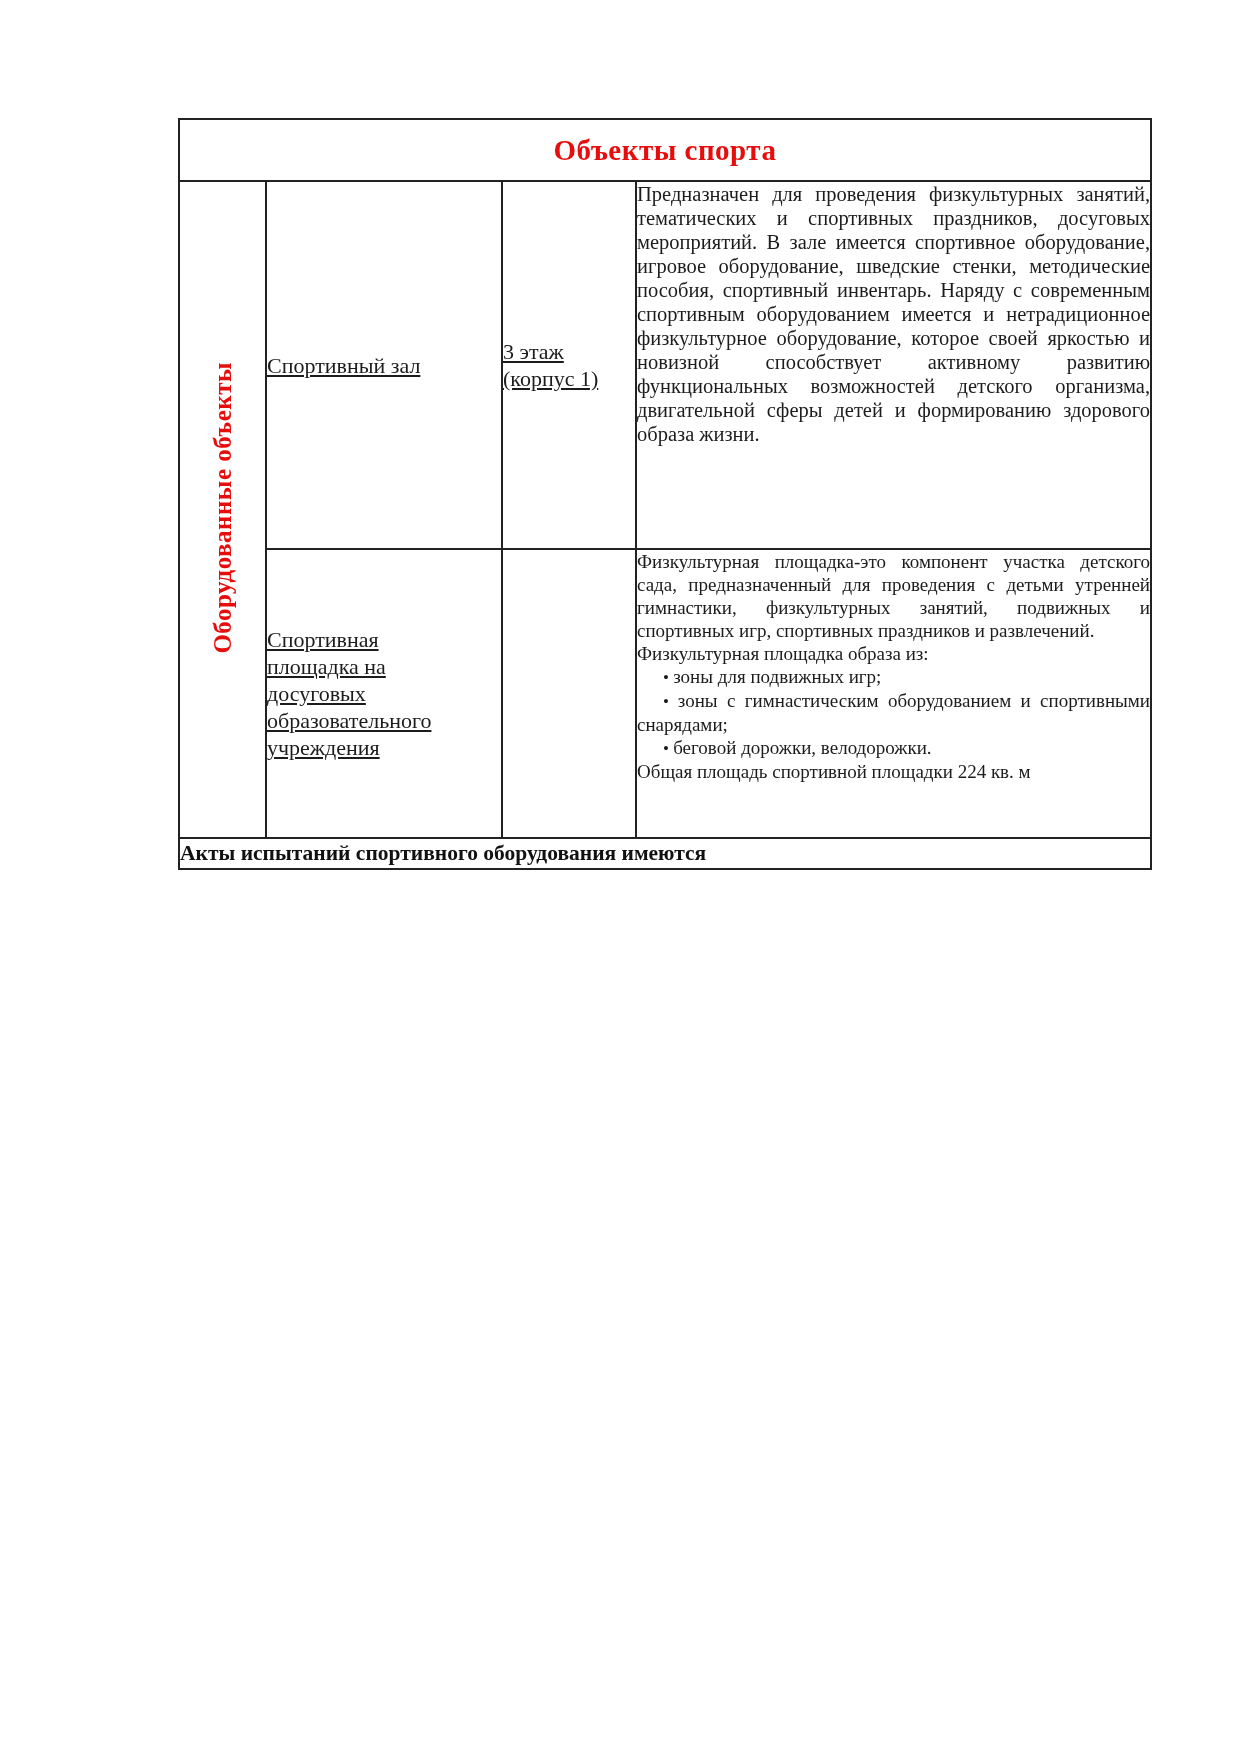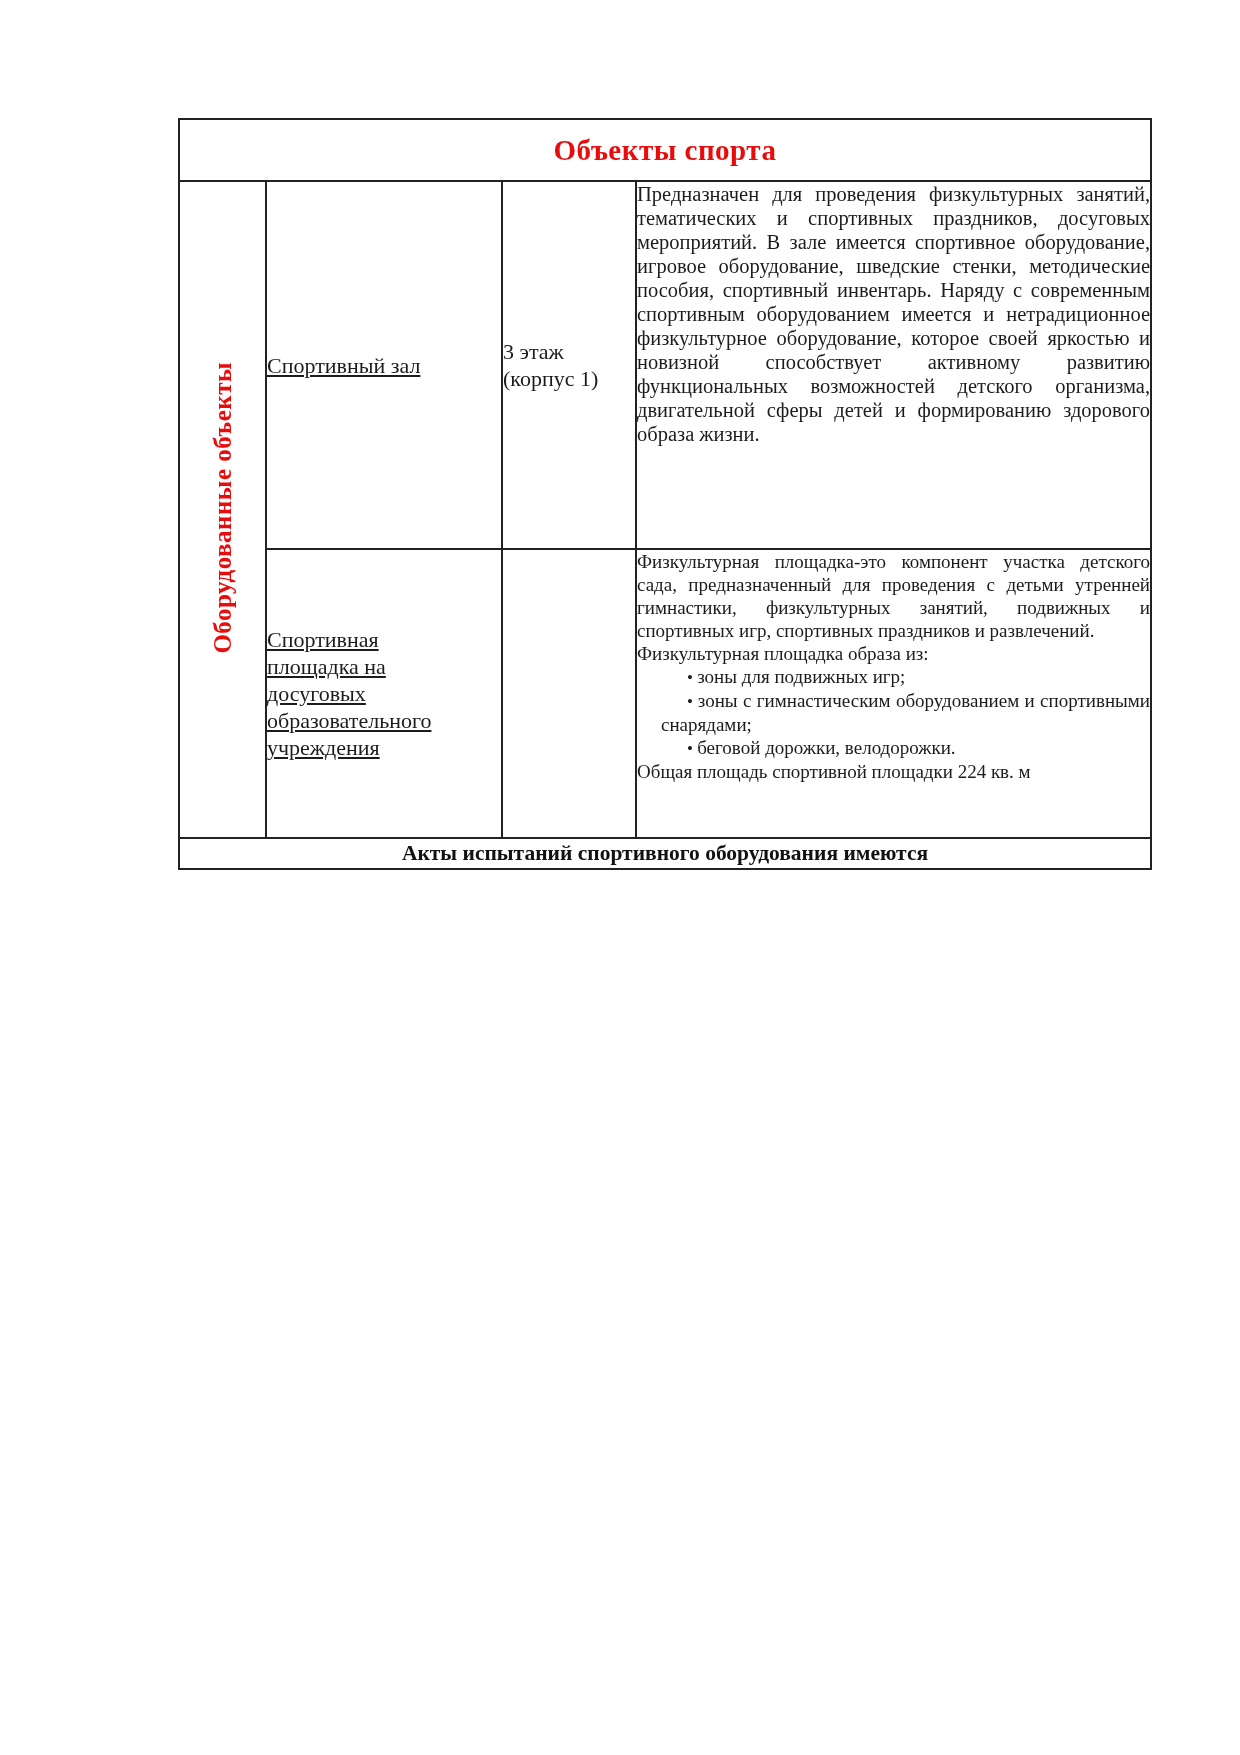--- a/index.html
+++ b/index.html
@@ -62,20 +62,21 @@
     text-decoration: underline;
   }
   .objname-text {
     font-size: 22px;
     line-height: 27px;
     max-width: 190px;
   }
   .cell-floor {
     vertical-align: middle;
     padding: 6px 8px 6px 13px;
+    text-decoration: underline;
   }
   .floor-line {
     font-size: 22px;
     line-height: 27px;
   }
   .cell-desc {
     vertical-align: top;
     padding: 9px 15px 8px 15px;
   }
   .desc-hall {
@@ -85,27 +86,26 @@
   }
   .desc-ground {
     font-size: 19px;
     line-height: 23px;
     text-align: justify;
   }
   .desc-ground .para { text-align: justify; }
   .bullet-item {
     text-indent: 26px;
     text-align: justify;
-    padding-left: 24px;
   }
   .bullet-dot { font-size: 17px; }
   
   .row-acts { height: 31px; }
   .cell-acts {
-    text-align: center;
+    text-align: left;
     vertical-align: middle;
   }
   .acts-text {
     font-size: 21.5px;
     font-weight: bold;
     color: #111111;
   }
 </style>
 </head>
 <body>

